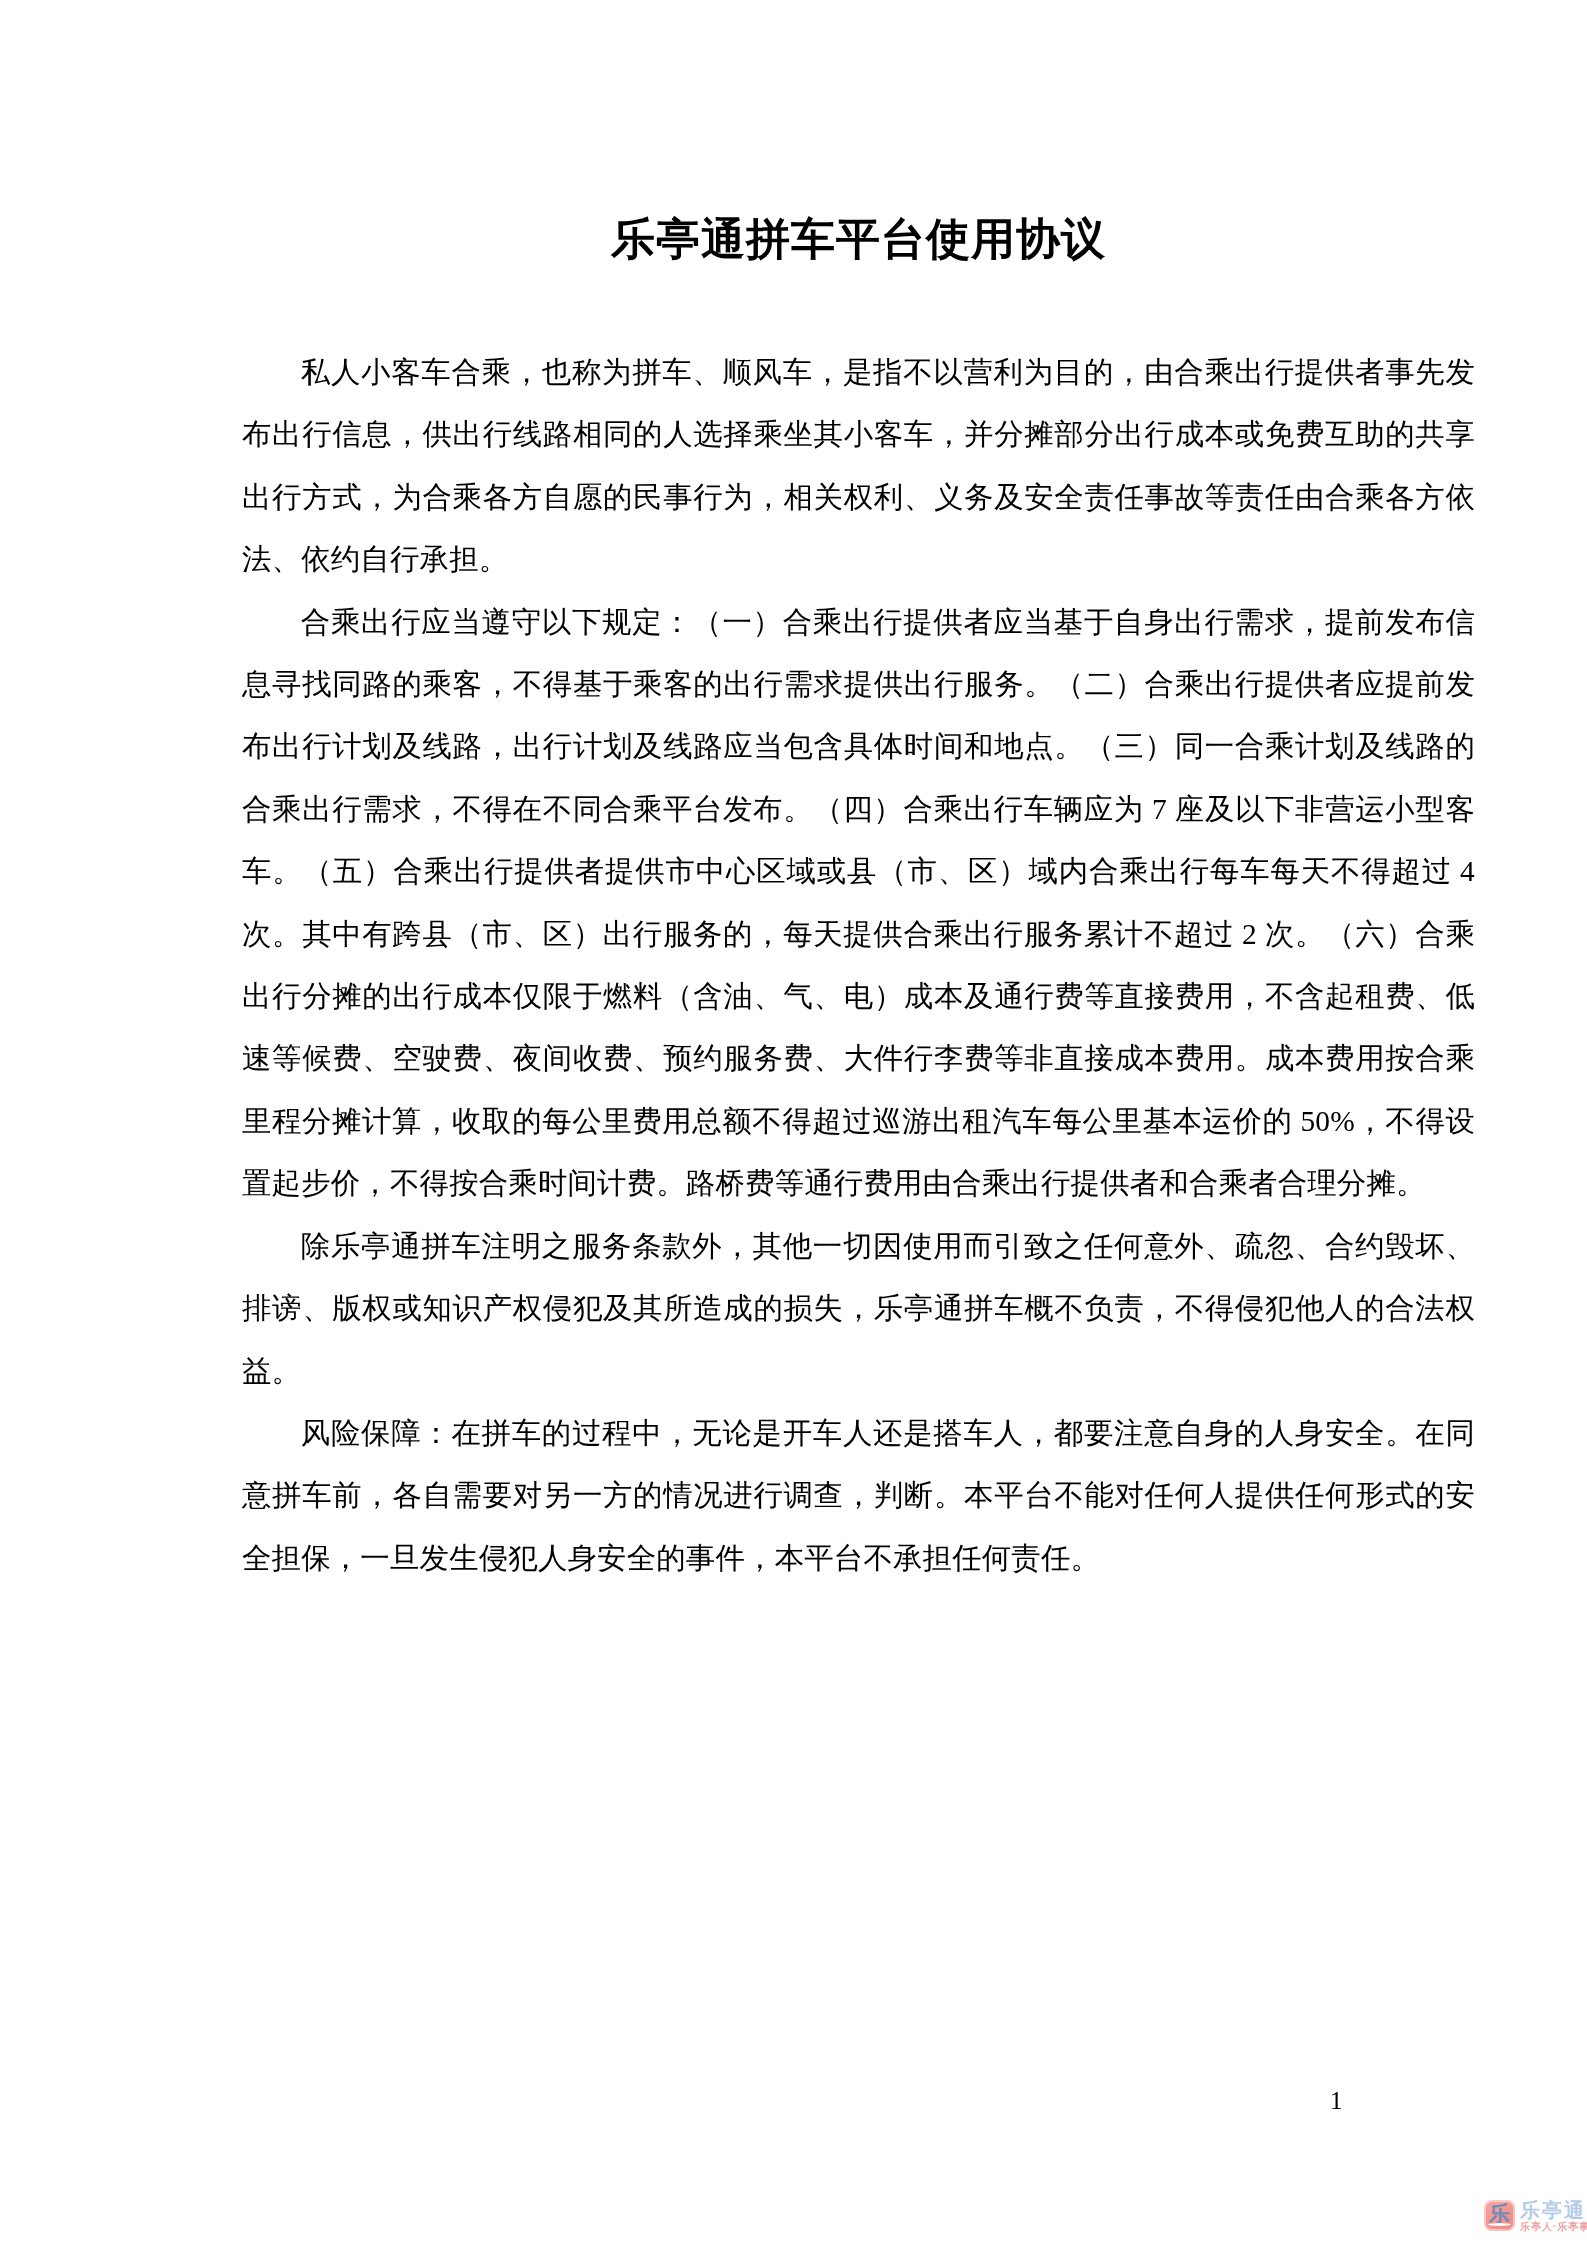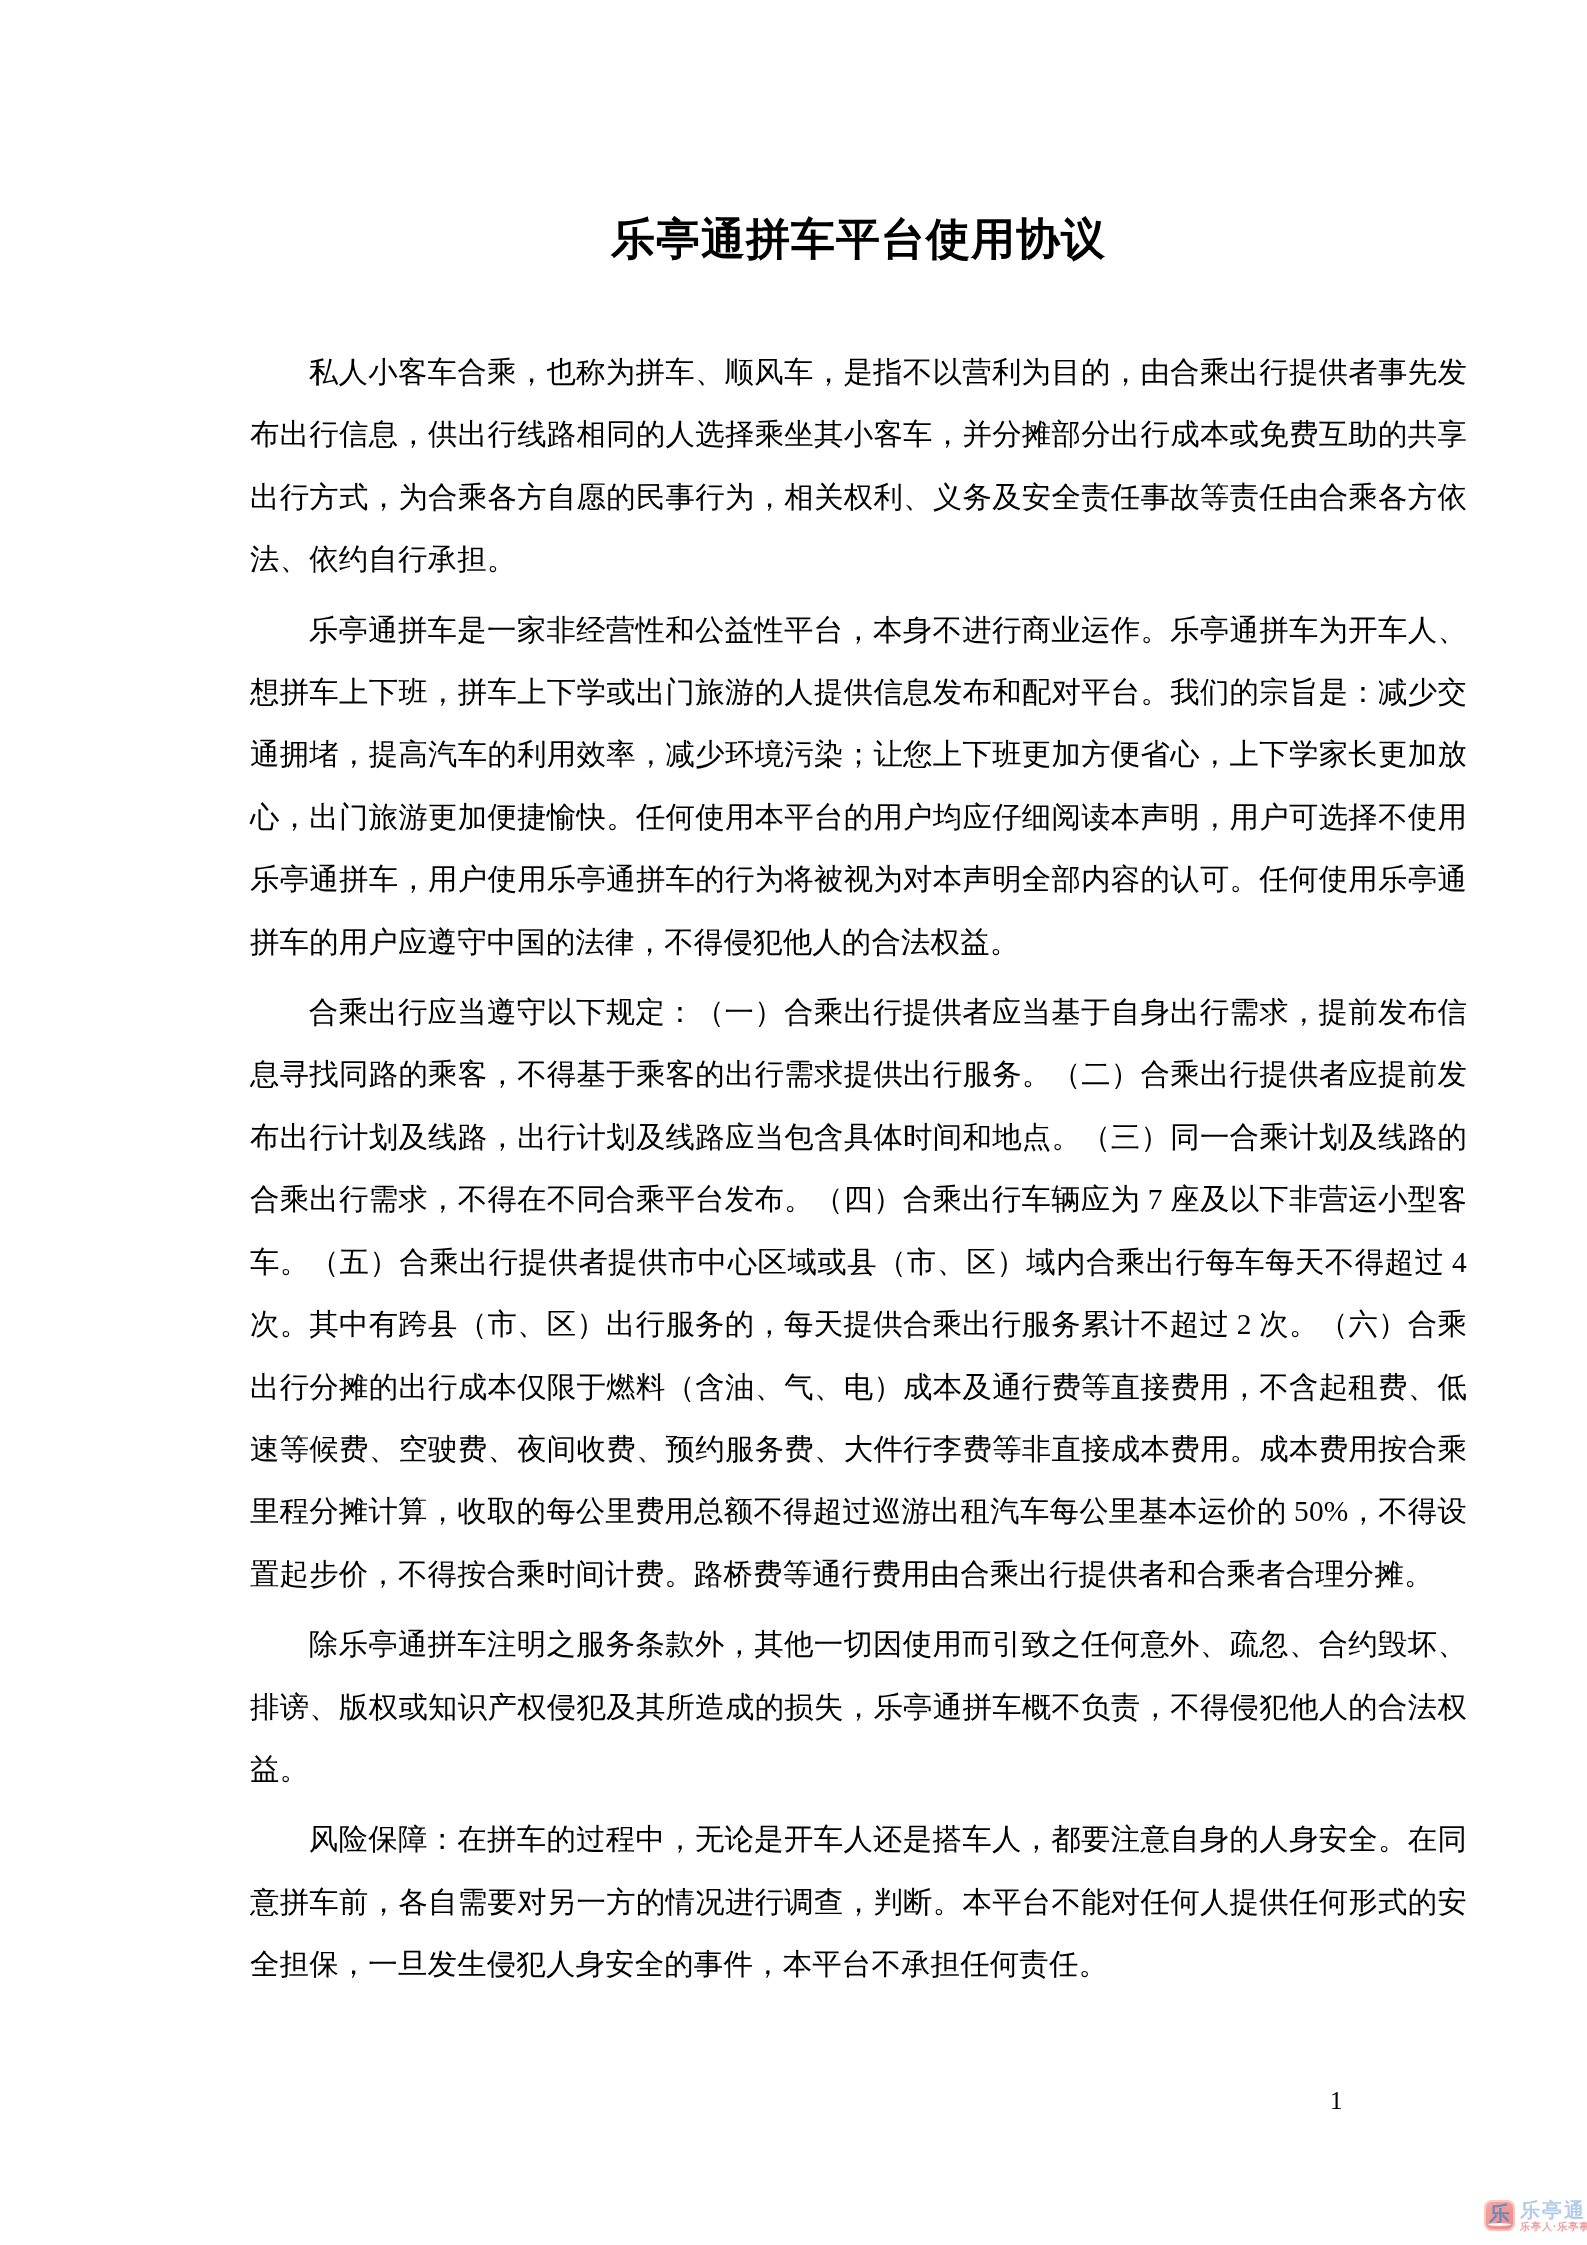--- a/index.html
+++ b/index.html
@@ -20,21 +20,21 @@
   }
   .doc-title {
     margin: 0 0 71px 0;
     font-size: 44px;
     line-height: 60px;
     font-weight: 700;
     text-align: center;
     letter-spacing: 1px;
   }
   .body-para {
-    margin: 8px;
+    margin: 0;
     font-size: 29.4px;
     line-height: 62.4px;
     text-align: justify;
     text-justify: inter-ideograph;
     text-indent: 2em;
     font-weight: 400;
     letter-spacing: 0.2px;
   }
   .page-number {
     position: absolute;
@@ -106,21 +106,20 @@
   }
 </style>
 </head>
 <body>
 
 <div class="page">
 
   <h1 class="doc-title">乐亭通拼车平台使用协议</h1>
 
   <p class="body-para">私人小客车合乘，也称为拼车、顺风车，是指不以营利为目的，由合乘出行提供者事先发布出行信息，供出行线路相同的人选择乘坐其小客车，并分摊部分出行成本或免费互助的共享出行方式，为合乘各方自愿的民事行为，相关权利、义务及安全责任事故等责任由合乘各方依法、依约自行承担。</p>
-  <p class="body-para">乐亭通拼车是一家非经营性和公益性平台，本身不进行商业运作。乐亭通拼车为开车人、想拼车上下班，拼车上下学或出门旅游的人提供信息发布和配对平台。我们的宗旨是：减少交通拥堵，提高汽车的利用效率，减少环境污染；让您上下班更加方便省心，上下学家长更加放心，出门旅游更加便捷愉快。任何使用本平台的用户均应仔细阅读本声明，用户可选择不使用乐亭通拼车，用户使用乐亭通拼车的行为将被视为对本声明全部内容的认可。任何使用乐亭通拼车的用户应遵守中国的法律，不得侵犯他人的合法权益。</p>
   <p class="body-para">合乘出行应当遵守以下规定：（一）合乘出行提供者应当基于自身出行需求，提前发布信息寻找同路的乘客，不得基于乘客的出行需求提供出行服务。（二）合乘出行提供者应提前发布出行计划及线路，出行计划及线路应当包含具体时间和地点。（三）同一合乘计划及线路的合乘出行需求，不得在不同合乘平台发布。（四）合乘出行车辆应为 7 座及以下非营运小型客车。（五）合乘出行提供者提供市中心区域或县（市、区）域内合乘出行每车每天不得超过 4 次。其中有跨县（市、区）出行服务的，每天提供合乘出行服务累计不超过 2 次。（六）合乘出行分摊的出行成本仅限于燃料（含油、气、电）成本及通行费等直接费用，不含起租费、低速等候费、空驶费、夜间收费、预约服务费、大件行李费等非直接成本费用。成本费用按合乘里程分摊计算，收取的每公里费用总额不得超过巡游出租汽车每公里基本运价的 50%，不得设置起步价，不得按合乘时间计费。路桥费等通行费用由合乘出行提供者和合乘者合理分摊。</p>
   <p class="body-para">除乐亭通拼车注明之服务条款外，其他一切因使用而引致之任何意外、疏忽、合约毁坏、排谤、版权或知识产权侵犯及其所造成的损失，乐亭通拼车概不负责，不得侵犯他人的合法权益。</p>
   <p class="body-para">风险保障：在拼车的过程中，无论是开车人还是搭车人，都要注意自身的人身安全。在同意拼车前，各自需要对另一方的情况进行调查，判断。本平台不能对任何人提供任何形式的安全担保，一旦发生侵犯人身安全的事件，本平台不承担任何责任。</p>
 
   <div class="page-number">1</div>
 
   <div class="watermark">
     <div class="logo-icon">
       <span class="glyph">乐</span>
     </div>

